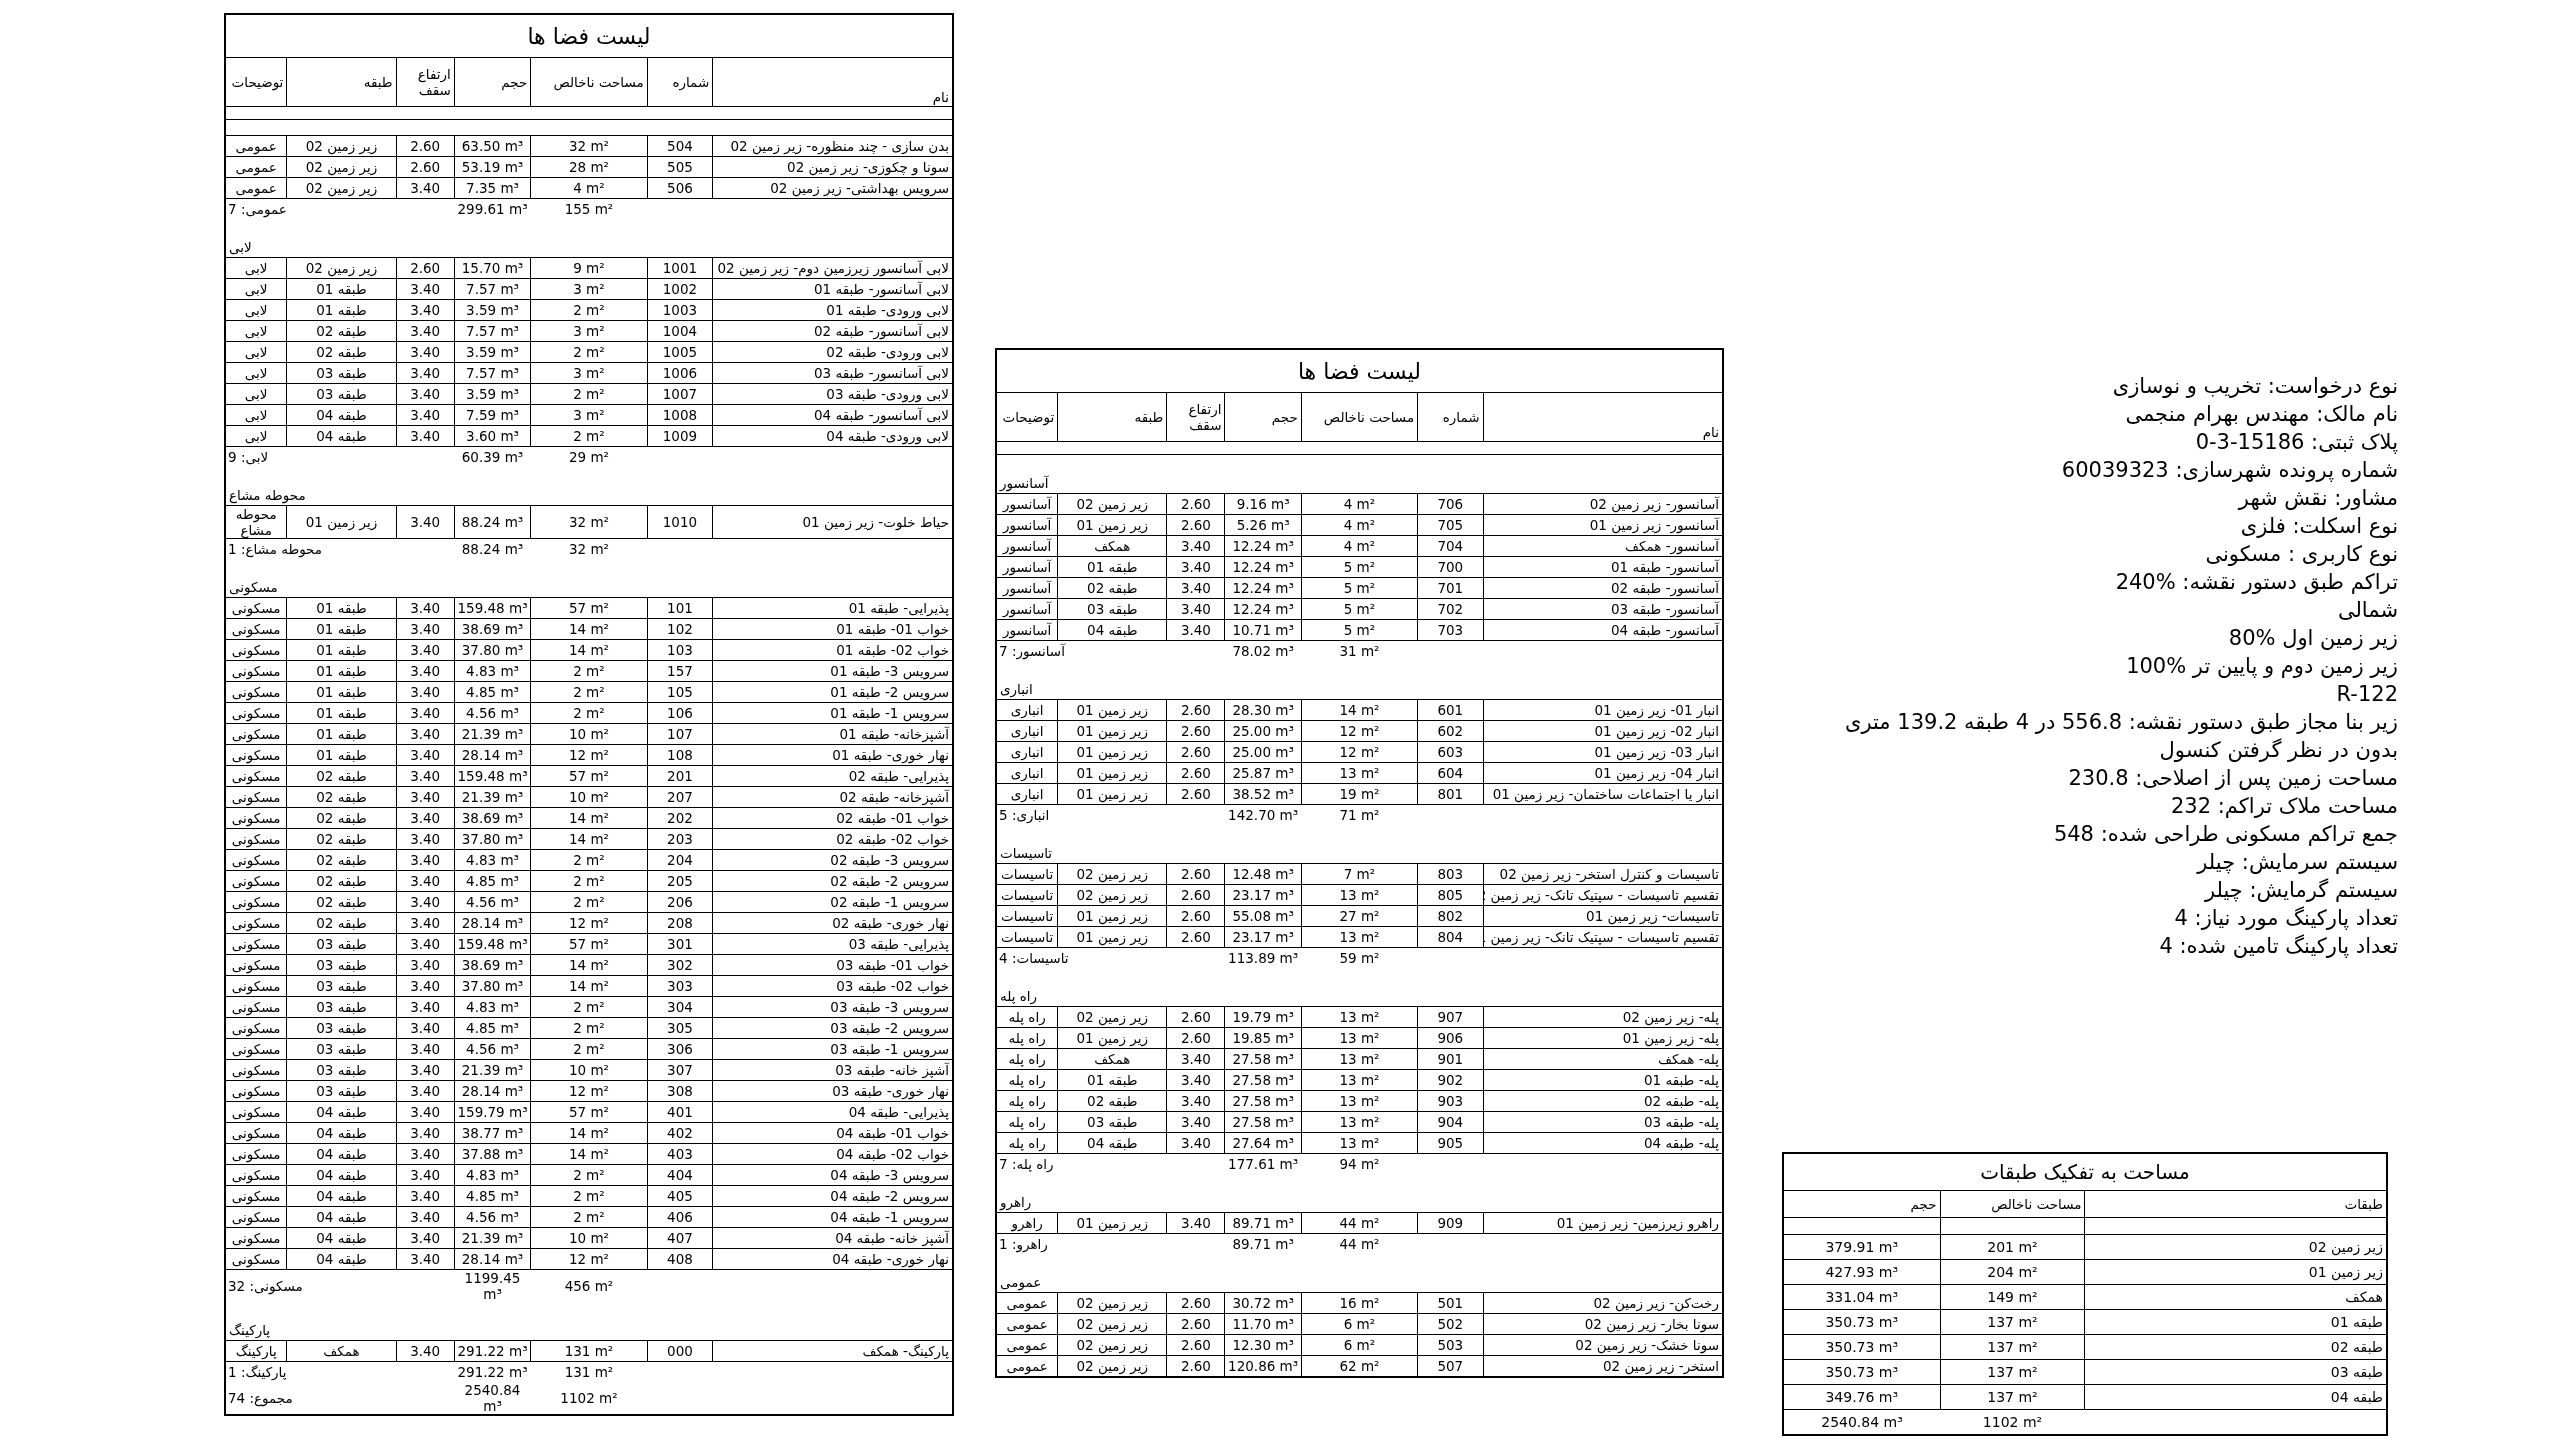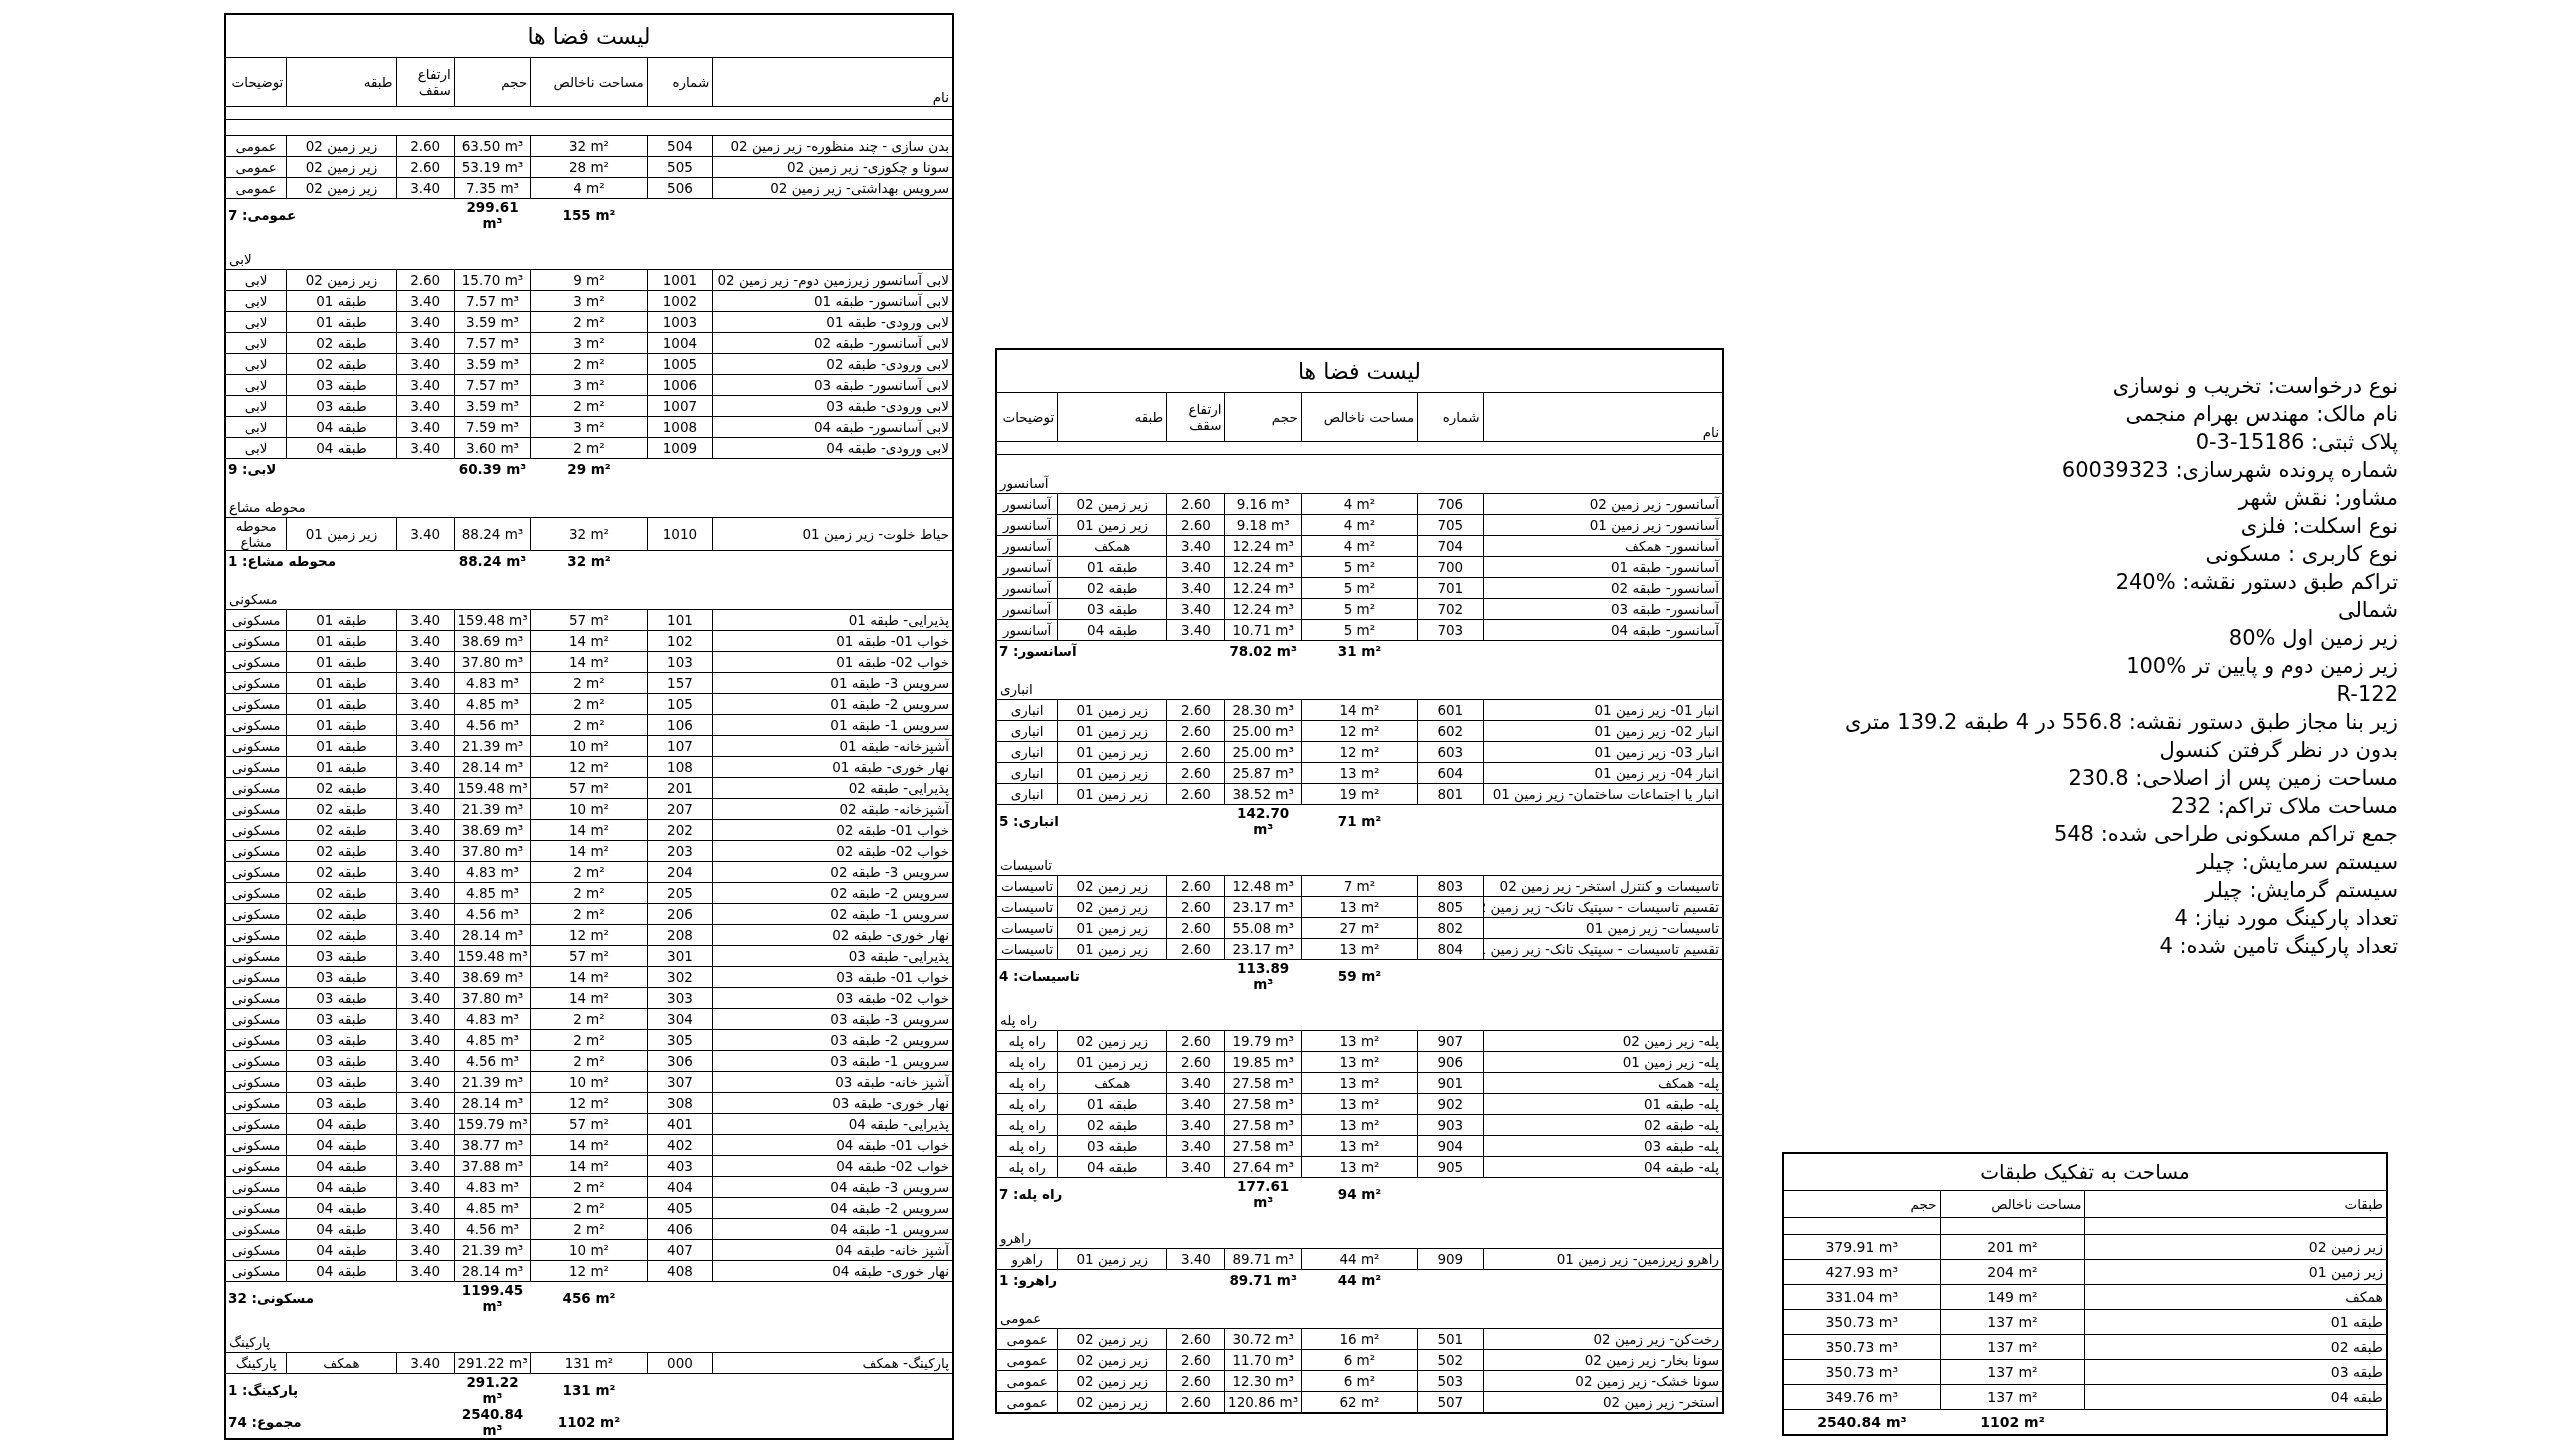--- a/index.html
+++ b/index.html
@@ -40,21 +40,21 @@
     padding:2px 3px;vertical-align:bottom;
   }
   td.d{
     border:1px solid #000;
     font-size:13.5px;height:20px;
     text-align:center;vertical-align:middle;
     padding:0 2px;direction:ltr;white-space:nowrap;
   }
   td.d.note,td.d.floor{direction:rtl;white-space:normal;}
   td.d.name{direction:rtl;text-align:right;padding-right:3px;white-space:nowrap;}
-  tr.gsum td{border:none;font-size:13.5px;height:20px;text-align:center;vertical-align:middle;font-weight:bold;}
+  tr.gsum td{border:none;font-size:13.5px;height:20px;text-align:center;vertical-align:middle;}
   tr.gsum td.sl{text-align:left;direction:rtl;padding:0 2px;white-space:nowrap;}
   
   .t-page2{left:224px;top:13px;width:730px;}
   .t-page1{left:995px;top:348px;width:729px;}
   
   .info-block{
     position:absolute;left:1698px;top:372px;width:700px;
     direction:rtl;text-align:right;
     font-size:21px;line-height:28px;
     white-space:nowrap;
@@ -625,21 +625,21 @@
           <td class="d hgt">2.60</td>
           <td class="d vol">9.16 m³</td>
           <td class="d area">4 m²</td>
           <td class="d no">706</td>
           <td class="d name">آسانسور- زیر زمین 02</td>
         </tr>
         <tr>
           <td class="d note">آسانسور</td>
           <td class="d floor">زیر زمین 01</td>
           <td class="d hgt">2.60</td>
-          <td class="d vol">9.18 m³</td>
+          <td class="d vol">5.26 m³</td>
           <td class="d area">4 m²</td>
           <td class="d no">705</td>
           <td class="d name">آسانسور- زیر زمین 01</td>
         </tr>
         <tr>
           <td class="d note">آسانسور</td>
           <td class="d floor">همکف</td>
           <td class="d hgt">3.40</td>
           <td class="d vol">12.24 m³</td>
           <td class="d area">4 m²</td>

